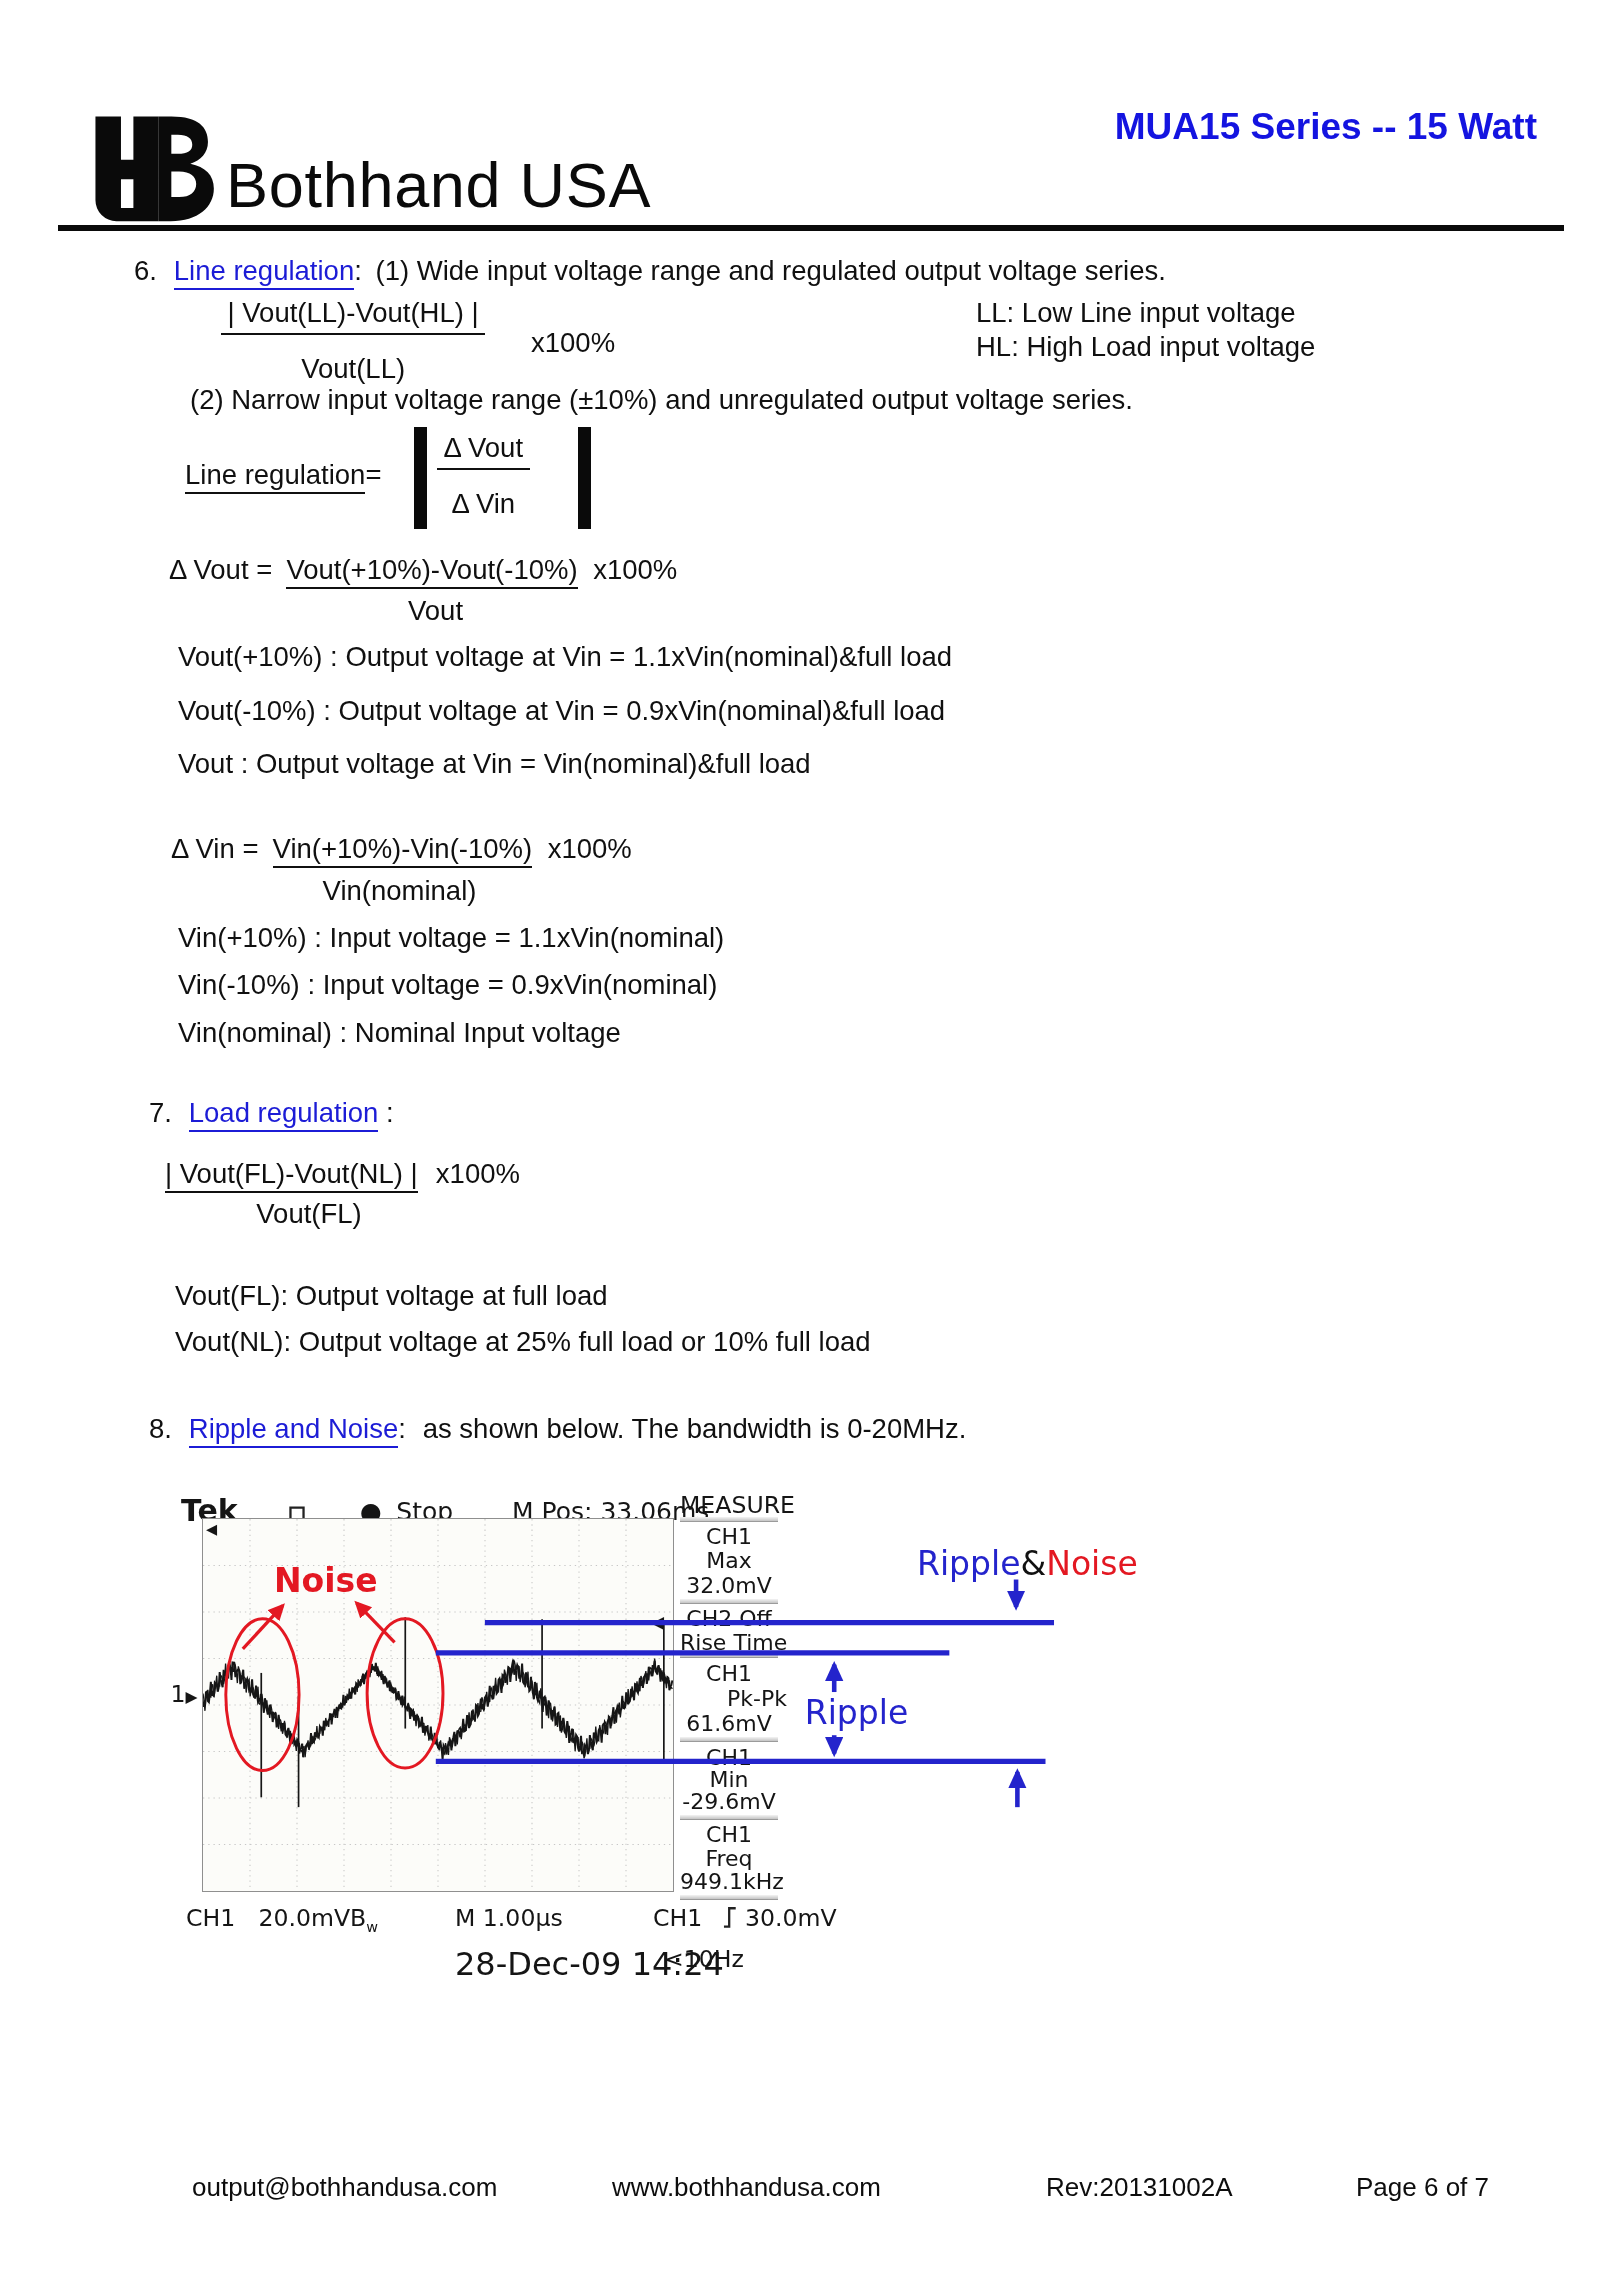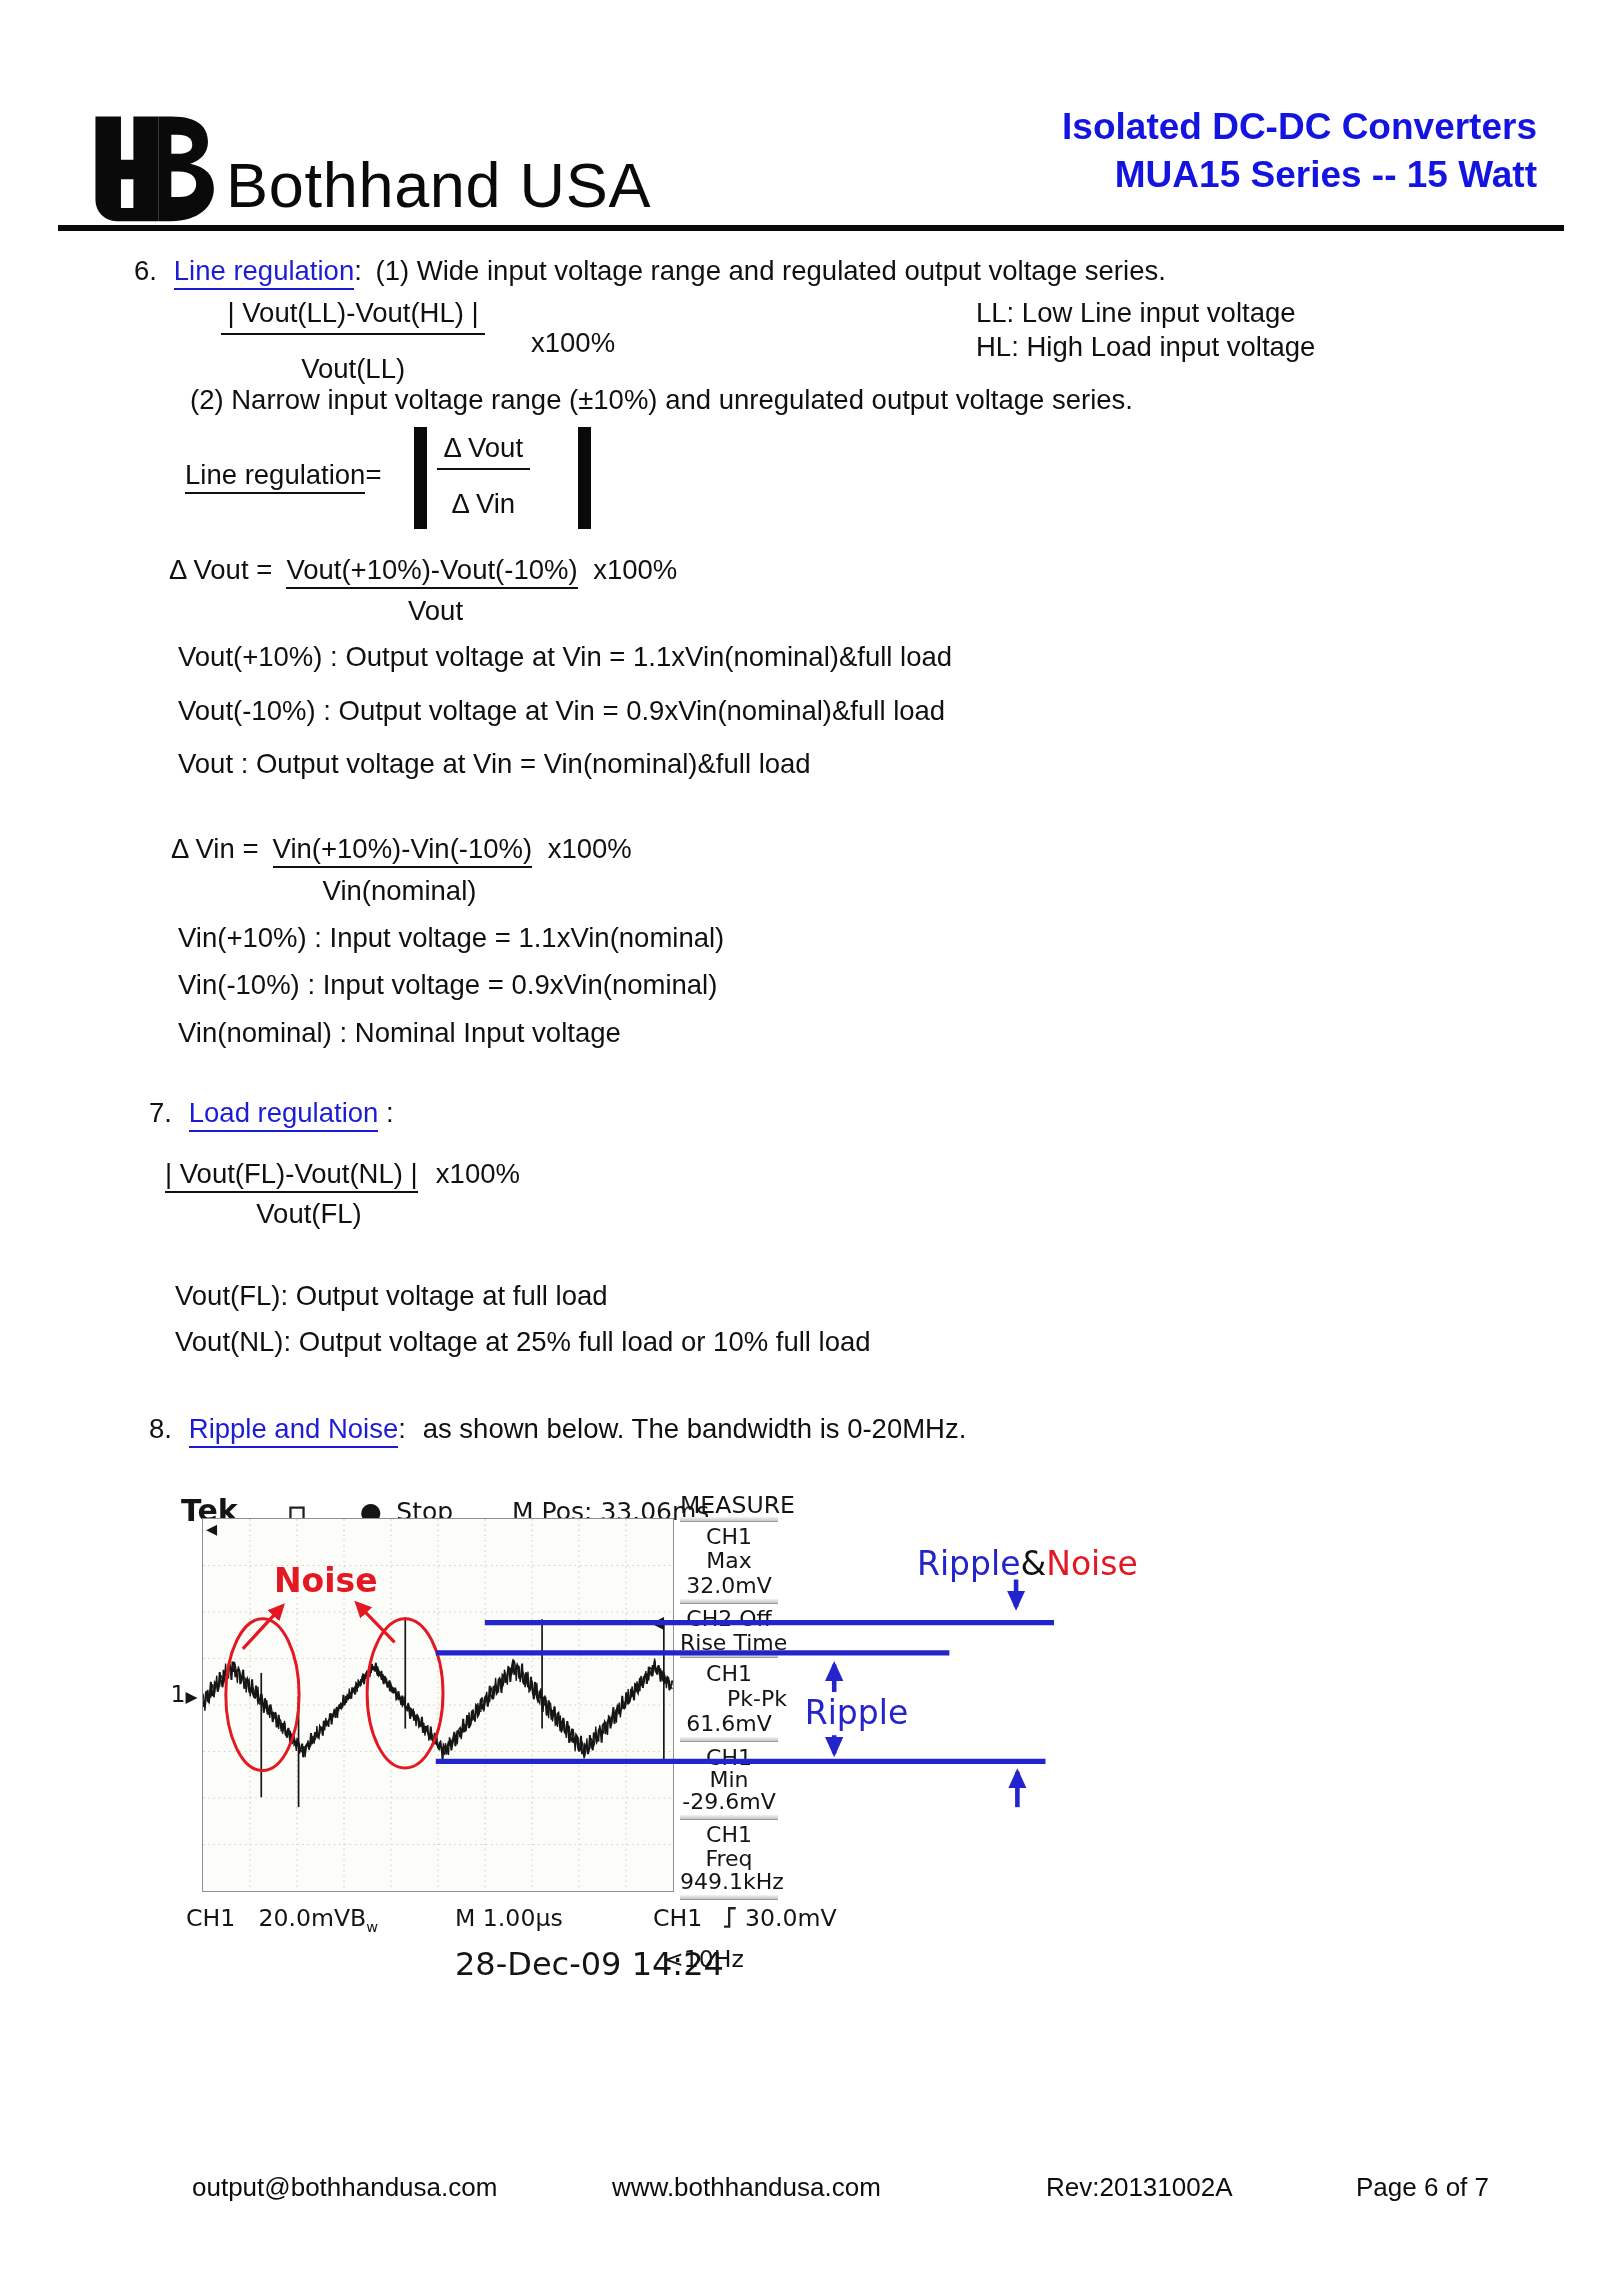--- a/index.html
+++ b/index.html
@@ -44,21 +44,20 @@
       <path fill="#0a0a0a" fill-rule="evenodd" d="M5,10 H101 V170 H37 A32,32 0 0 1 5,138 Z
         M44,10 h19 v66 h-19 z  M44,106 h19 v44 h-19 z"></path>
       <path fill="#0a0a0a" fill-rule="evenodd" d="M101,10 h20 c42,0 56,17 56,39 c0,17 -11,28 -27,33
         c23,5 36,17 36,38 c0,28 -24,50 -66,50 h-19 z
         M121,38 h10 c15,0 22,6 22,15 c0,9 -7,14 -22,14 h-10 z
         M121,94 h12 c17,0 26,8 26,19 c0,12 -9,20 -26,20 h-12 z"></path>
     </svg>
   </div>
   <div class="abs brand-text" style="left:226px;top:149px">Bothhand USA</div>
   <div class="abs doc-title" style="right:85px;top:103px">
-    <div>Isolated DC-DC Converters</div>
     <div>MUA15 Series -- 15 Watt</div>
   </div>
   <div class="abs rule" style="left:58px;top:225px;width:1506px;height:5.9px"></div>
 
   <div class="abs txt" style="left:134px;top:254px">
     <span>6.</span>
     <span class="blue u-blue" style="margin-left:9.2px">Line regulation</span><span>:</span>
     <span style="margin-left:6px">(1) Wide input voltage range and regulated output voltage series.</span>
   </div>
 

